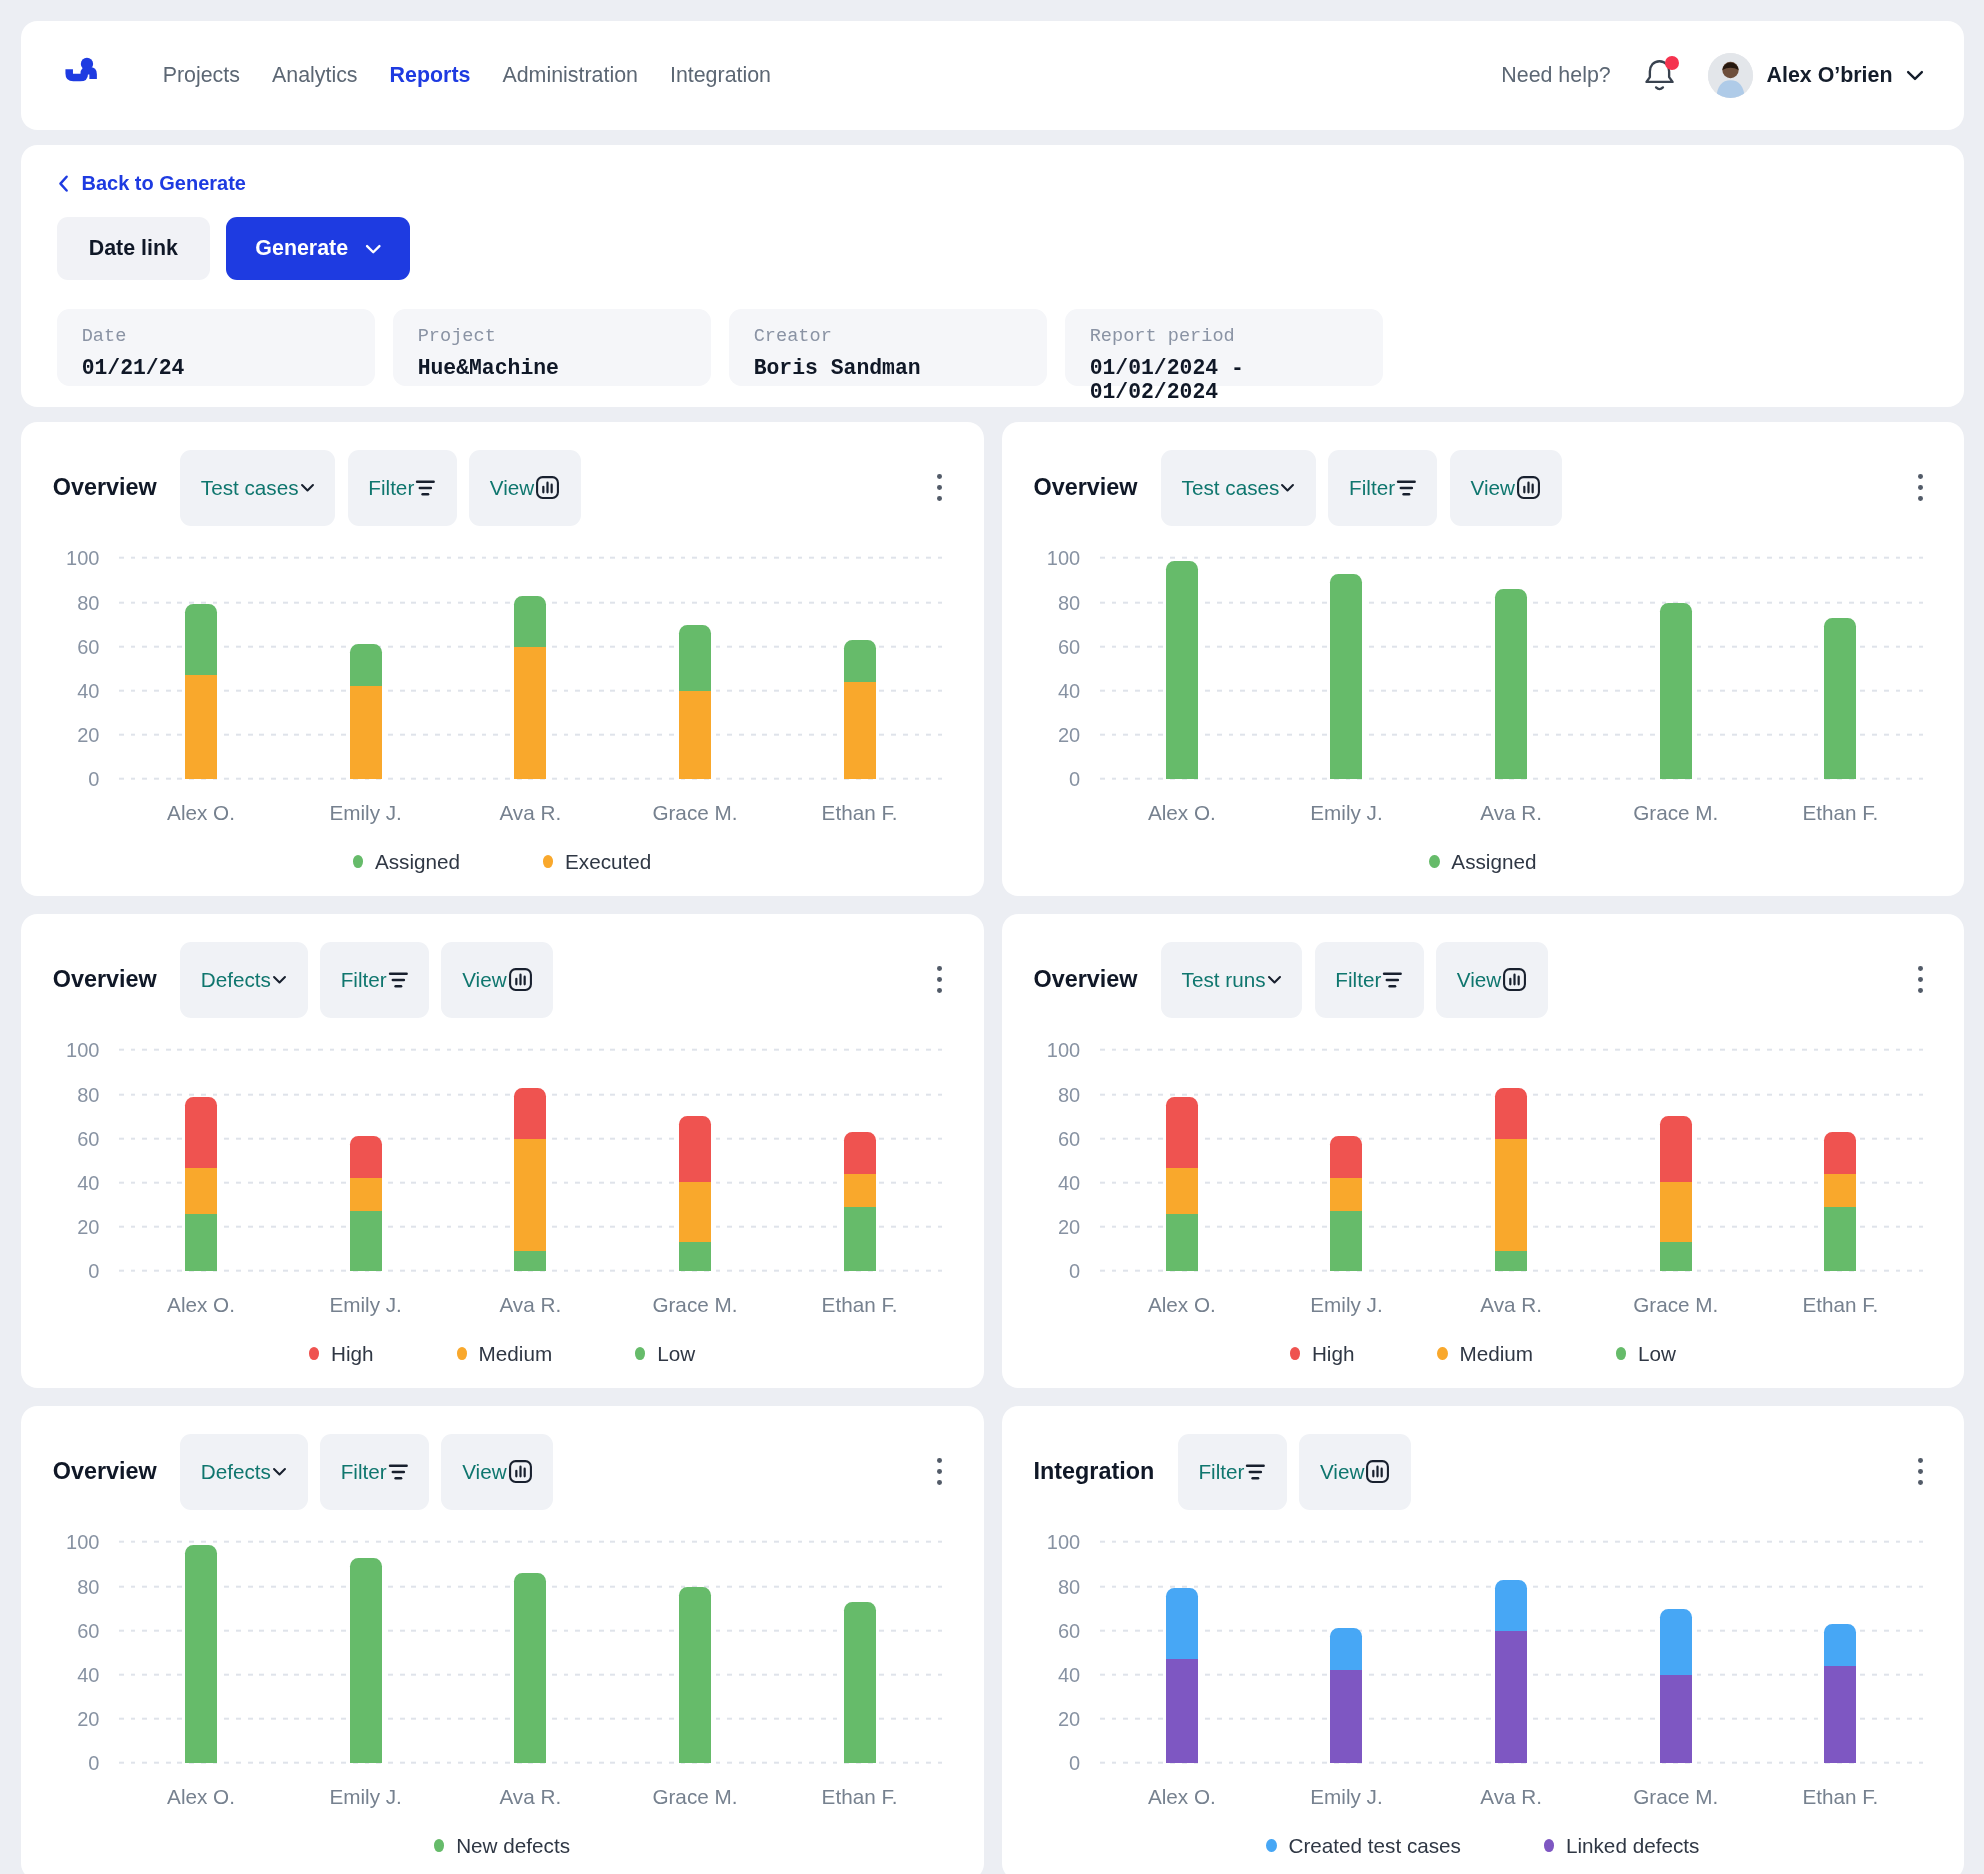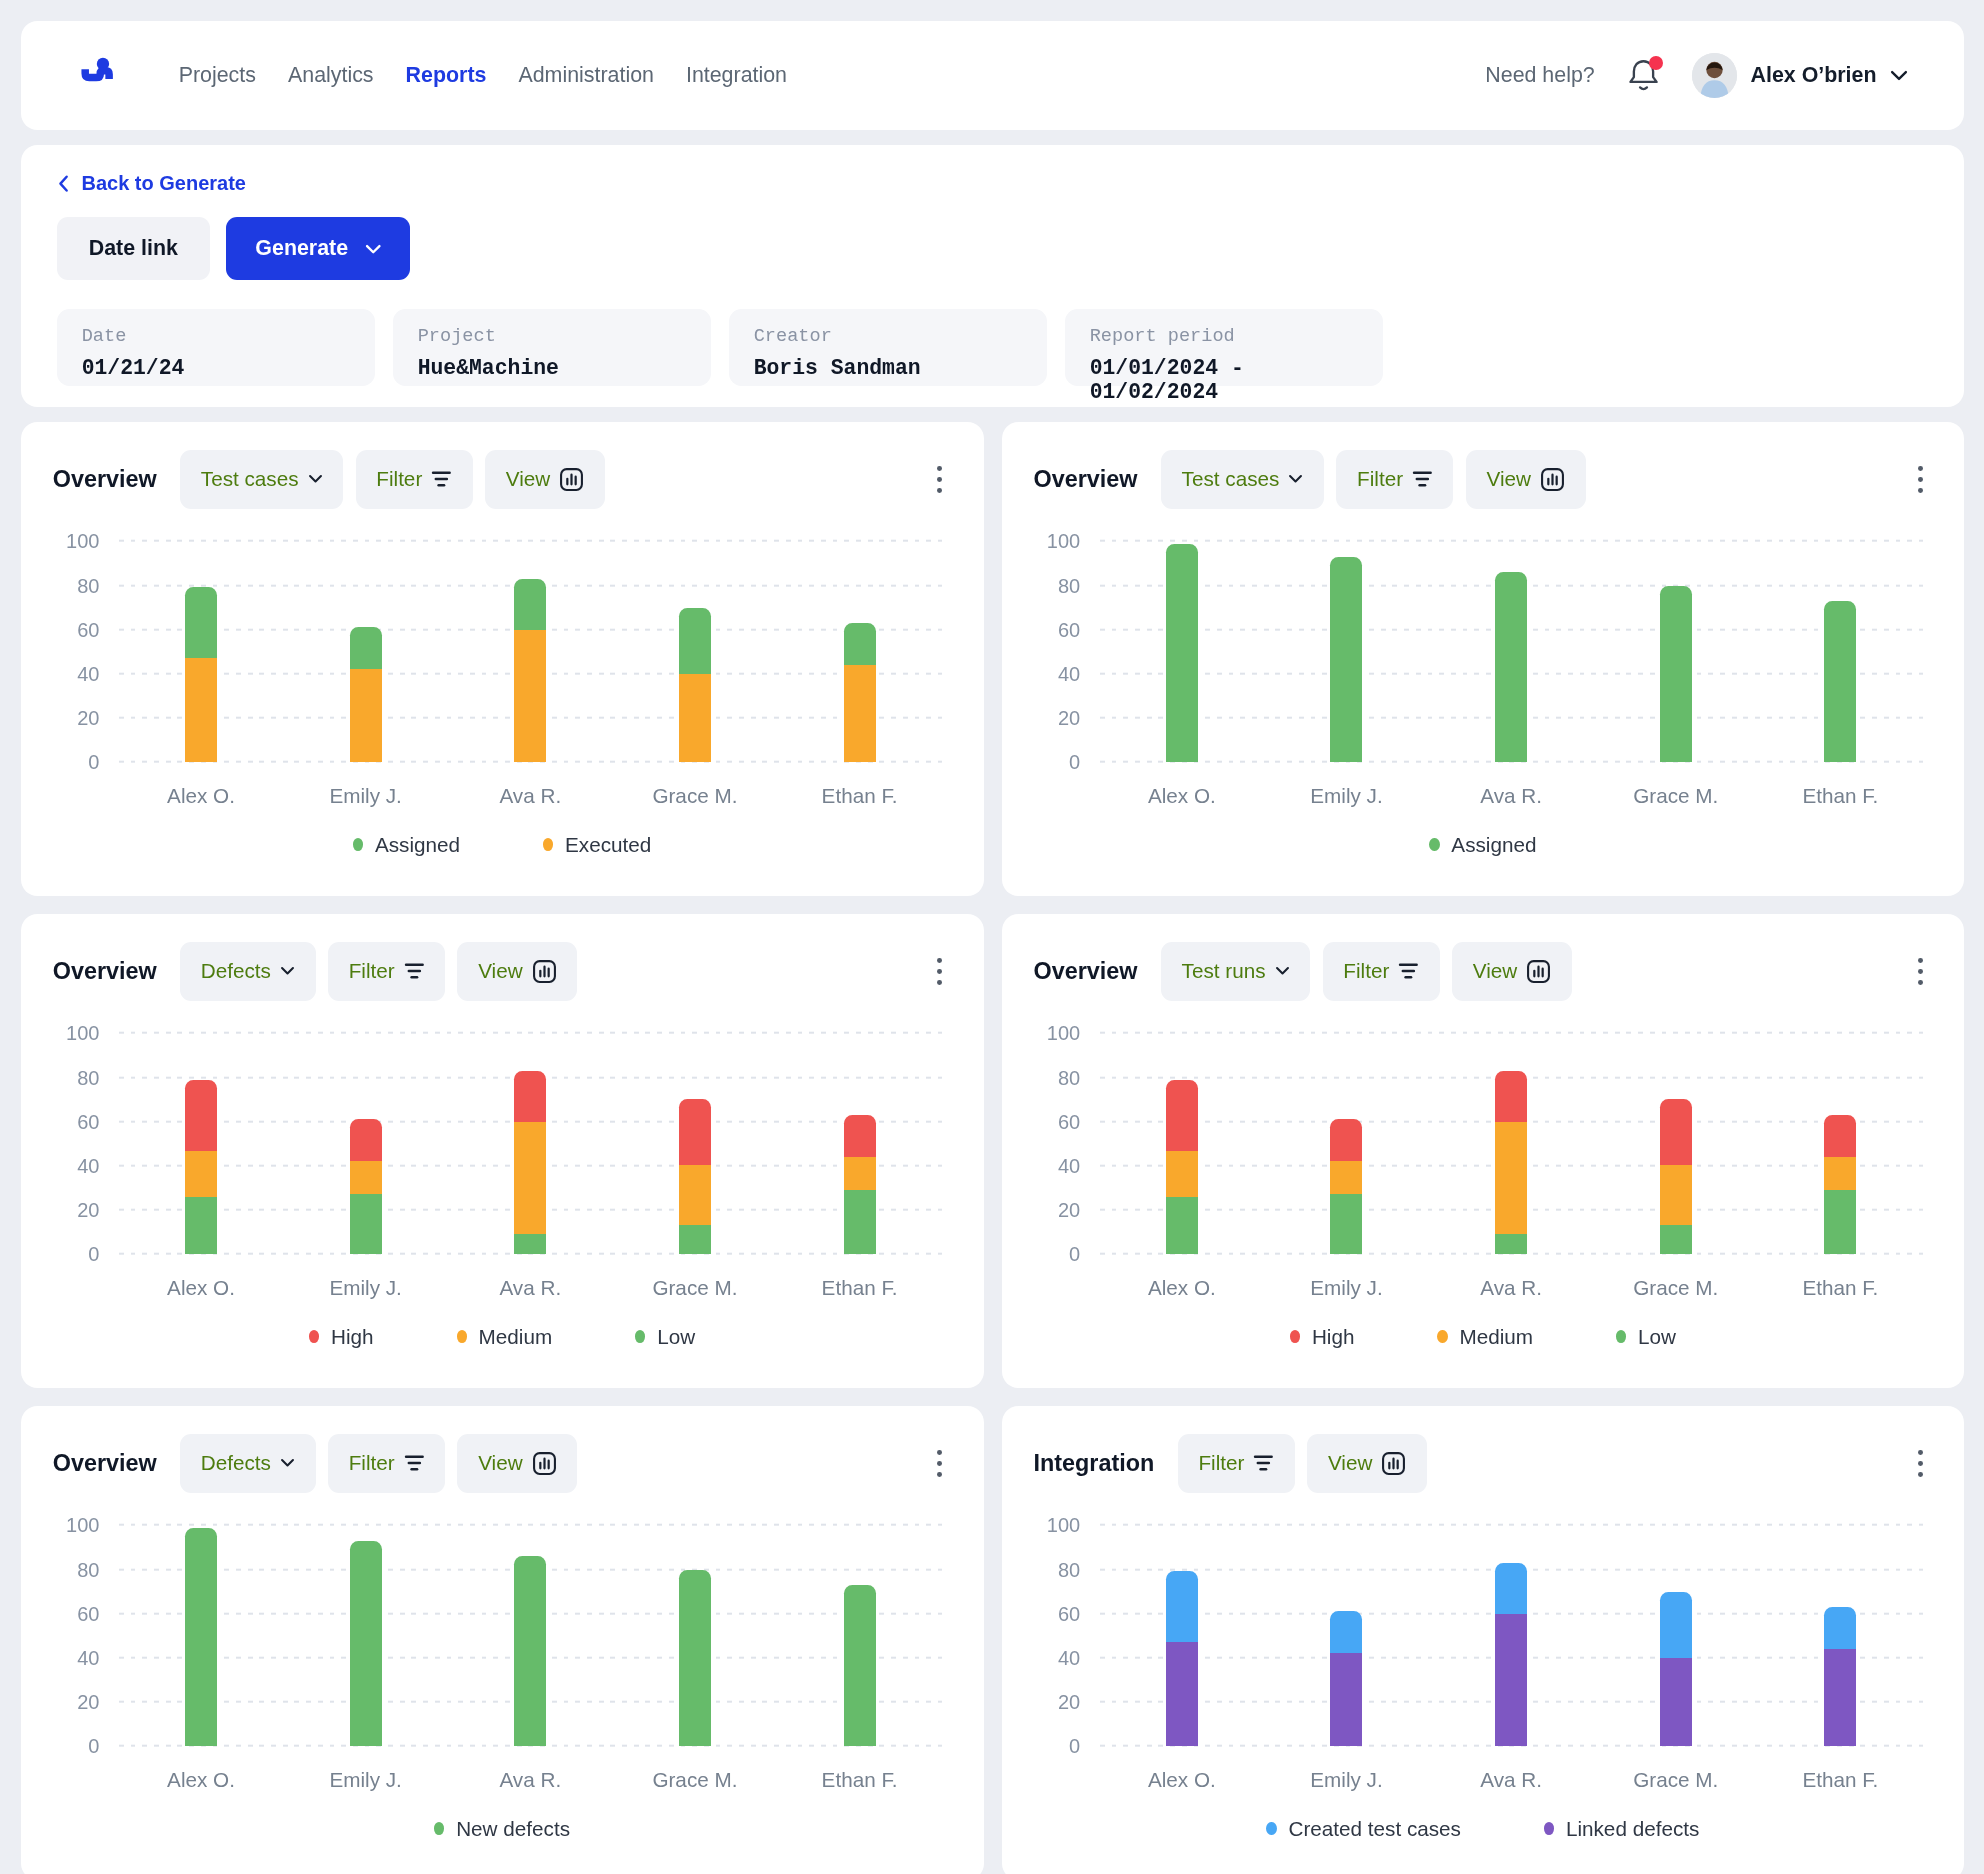--- a/index.html
+++ b/index.html
@@ -8,21 +8,21 @@
     background:#ECEEF3;
     font-family:"Liberation Sans", sans-serif;
     color:#101827;
     overflow:hidden;
   }
   .page { width:1985px; height:1875px; padding:20.7px 20.7px 5.5px; display:flex; flex-direction:column; gap:15px; }
 
   
   .nav-card {
     background:#fff; border-radius:16.5px; height:109px; flex:0 0 109px;
-    display:flex; align-items:center; padding:0 56px;
+    display:flex; align-items:center; padding:0 40px;
   }
   .logo { width:41px; height:41px; flex:0 0 41px; }
   .nav-items { display:flex; gap:32px; margin-left:61px; }
   .nav-items a { font-size:21.4px; color:#5C6774; text-decoration:none; cursor:pointer; }
   .nav-items a.active { color:var(--accent); font-weight:700; }
   .nav-right { margin-left:auto; display:flex; align-items:center; gap:32px; }
   .need-help { font-size:21.4px; color:#5C6774; cursor:pointer; }
   .bell-wrap { position:relative; width:33px; height:36px; cursor:pointer; }
   .avatar {
     width:45px; height:45px; border-radius:50%; overflow:hidden; background:#E3E6EA; flex:0 0 45px;
@@ -50,23 +50,23 @@
   .chip { background:#F5F6F9; border-radius:12.4px; padding:17px 25px; width:318px; height:77px;font-family:Liberation Mono, monospace; }
   .chip .chip-label { font-size:18.6px; color:#8A93A4; }
   .chip .chip-value { font-size:21.4px; font-weight:700; color:#101827; margin-top:9px; }
 
   
   .grid { display:grid; grid-template-columns:1fr 1fr; gap:18px; }
   .panel { background:#fff; border-radius:16.5px; height:474px; padding:27.6px 32px 0; }
   .panel-head { display:flex; align-items:center; gap:12.4px; }
   .panel-head h2 { font-size:23.4px; font-weight:700; color:#101827; margin-right:11px; }
   .btn {
-    height:59px; padding:0 20.7px; border:none; border-radius:11px; background:#F0F2F6;
-    font-family:inherit; font-size:20.7px; color:#4d7c0f; cursor:pointer;
-    display:inline-flex; align-items:center; gap:9px;
+    height:76px; padding:0 20.7px; border:none; border-radius:11px; background:#F0F2F6;
+    font-family:inherit; font-size:20.7px; color:#0f766e; cursor:pointer;
+    display:inline-flex; align-items:center; gap:1px;
   }
   .kebab { margin-left:auto; display:flex; flex-direction:column; gap:6.2px; padding:9.6px; cursor:pointer; }
   .kebab i { width:4.8px; height:4.8px; border-radius:50%; background:#525B68; }
 
   
   .chart-area { position:relative; height:221px; margin:32px 9.6px 0 66px; }
   .gridline { position:absolute; left:0; right:0; height:1.4px; transform:translateY(0.7px);
     background:repeating-linear-gradient(90deg,#DFE3EA 0 4.8px,transparent 4.8px 11.7px); }
   .ytick { position:absolute; right:calc(100% + 19.3px); transform:translateY(50%);
     font-size:20px; color:#8792A2; }

